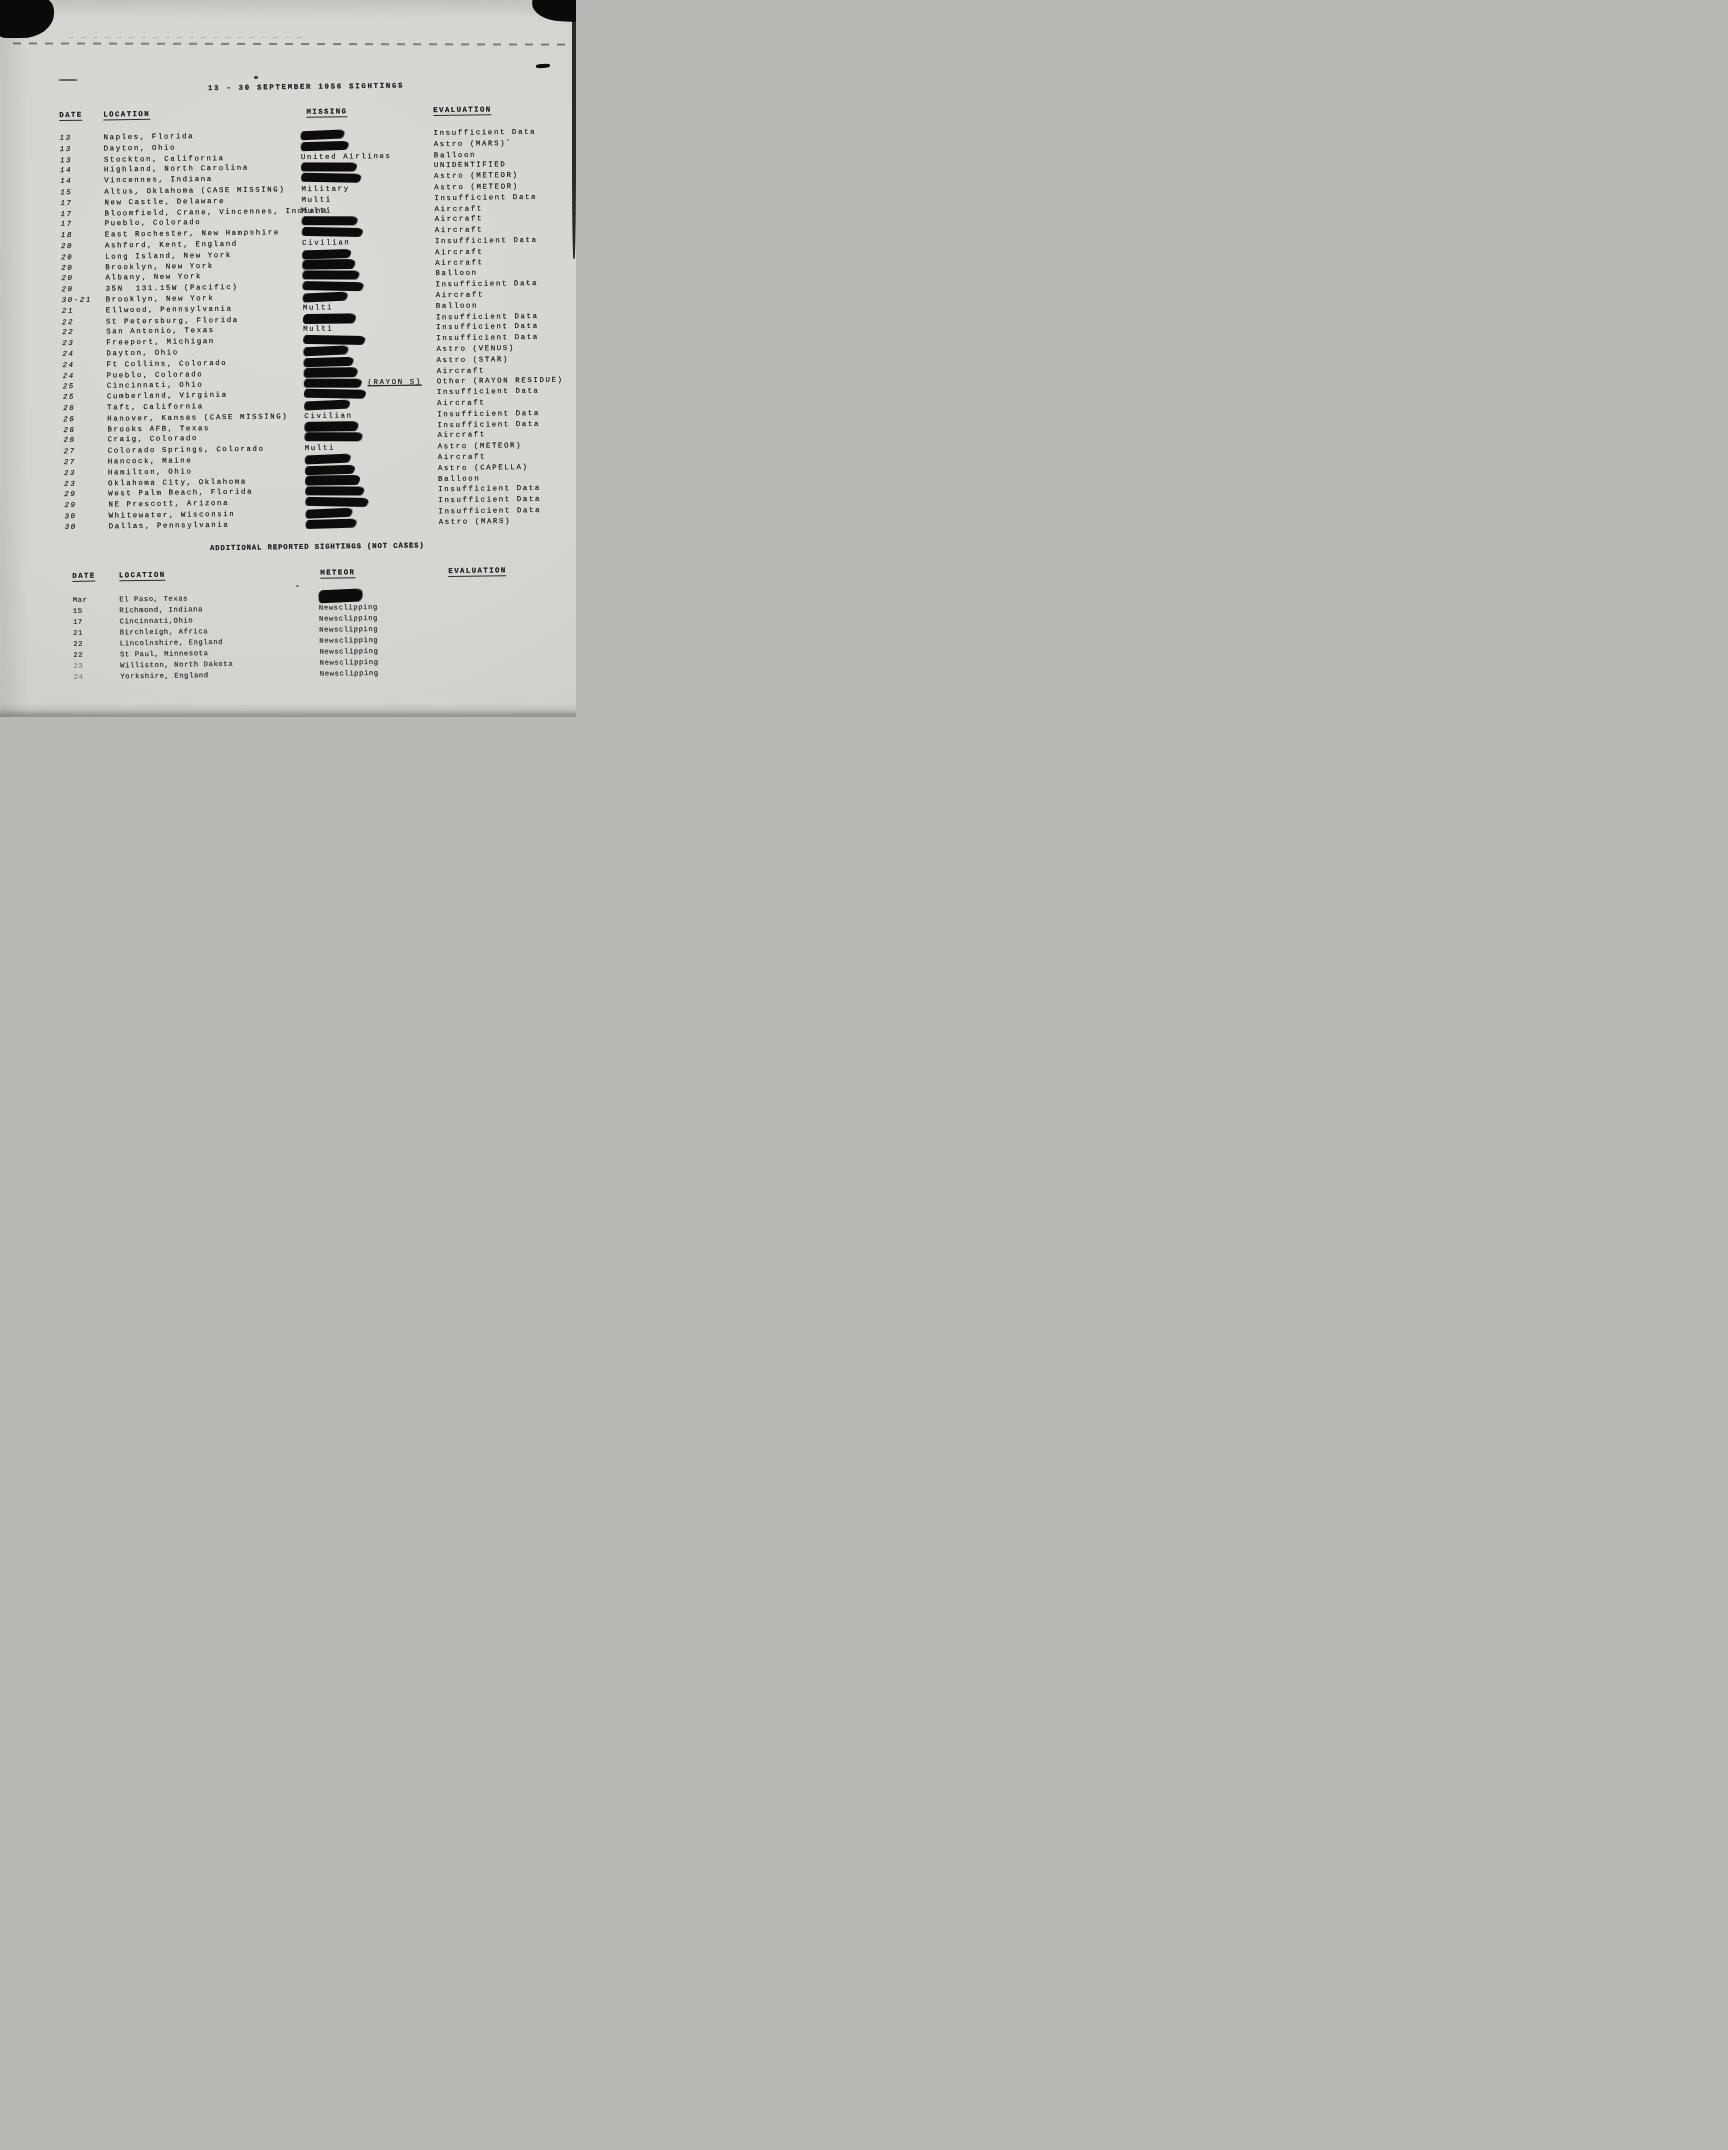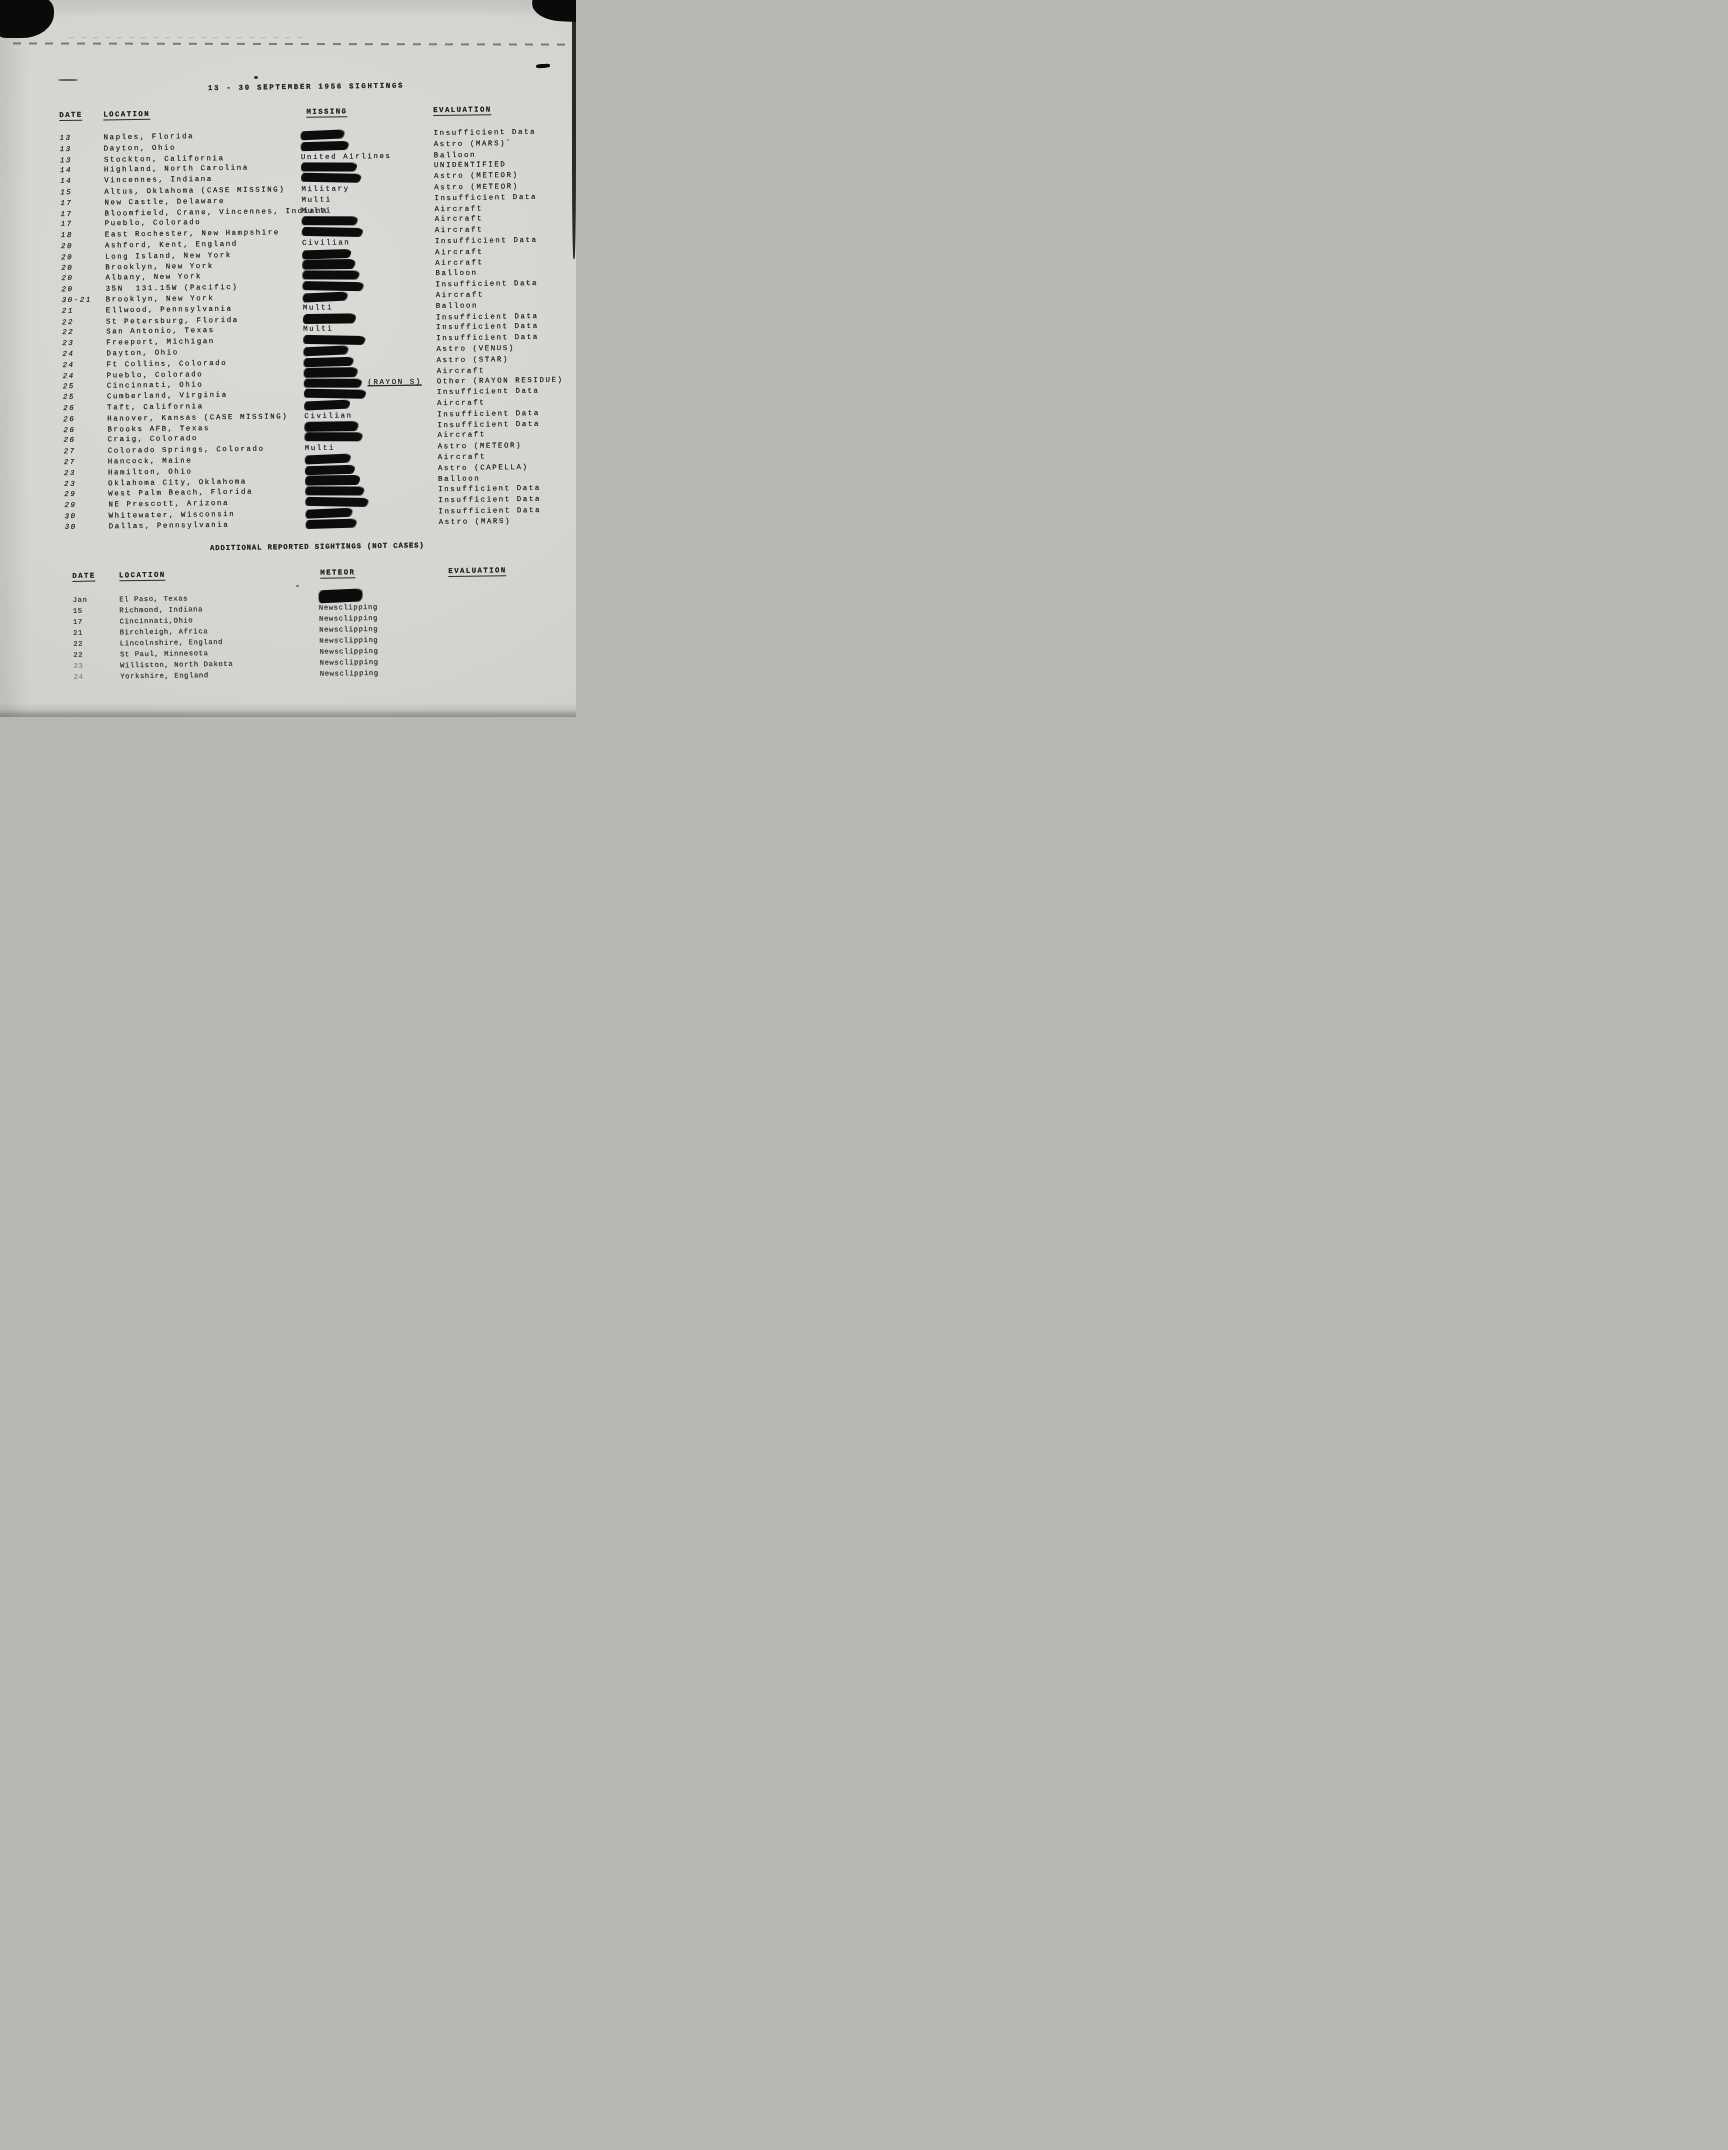--- a/index.html
+++ b/index.html
@@ -318,21 +318,21 @@
 
     <div class="hrow addl-head ink">
       <div class="hcell ac1"><span>DATE</span></div>
       <div class="hcell ac2"><span>LOCATION</span></div>
       <div class="hcell ac3"><span>METEOR</span></div>
       <div class="hcell ac4"><span>EVALUATION</span></div>
     </div>
 
     <div class="arows">
         <div class="trow">
-    <span class="a-date">Jan</span>
+    <span class="a-date">Mar</span>
     <span class="a-loc">El Paso, Texas</span>
     <span class="a-src"><span class="blob" style="width: 44px; transform: rotate(-1.8deg);"></span><span></span></span>
     <span class="a-eval"></span>
   </div>
         <div class="trow">
     <span class="a-date">15</span>
     <span class="a-loc">Richmond, Indiana</span>
     <span class="a-src"><span class="blob" hidden=""></span><span>Newsclipping</span></span>
     <span class="a-eval"></span>
   </div>

